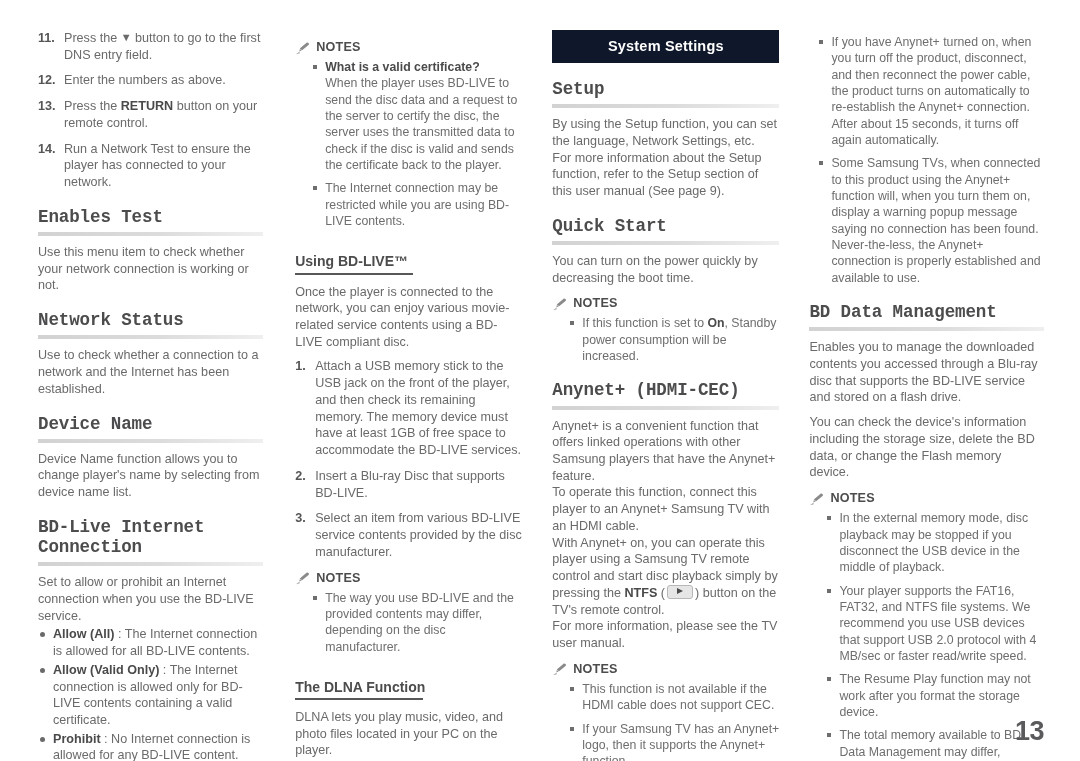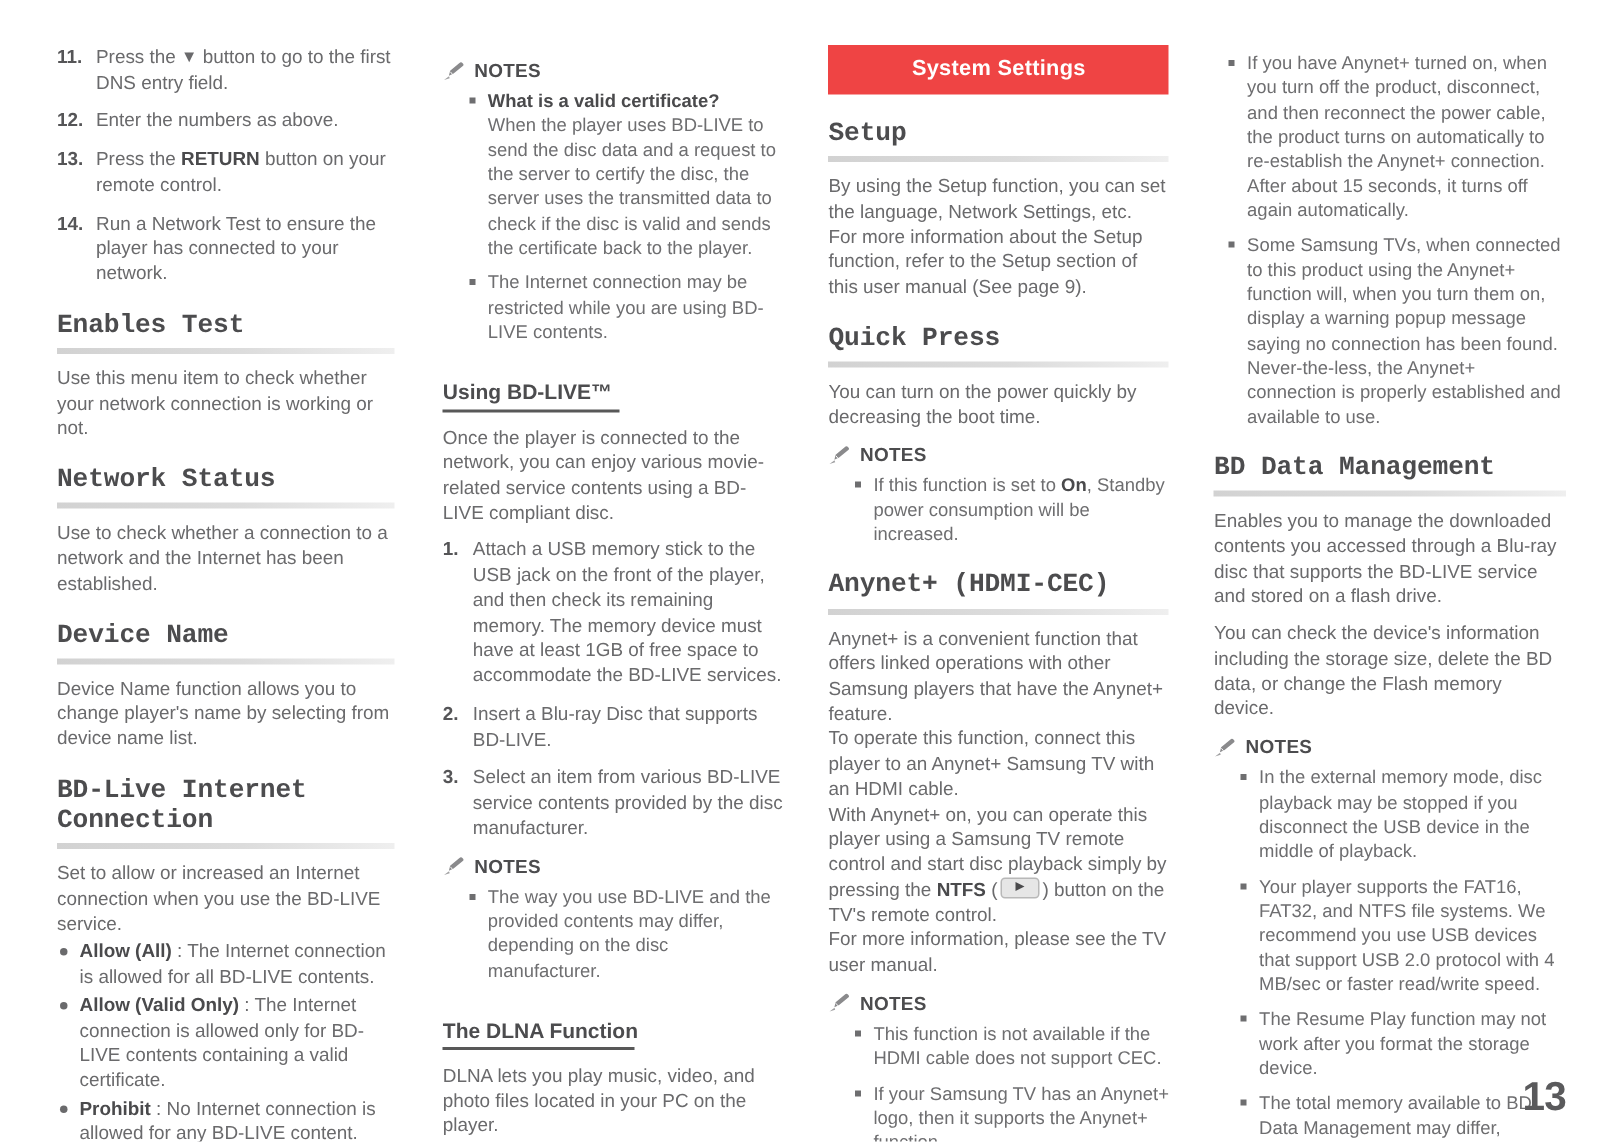--- a/index.html
+++ b/index.html
@@ -38,21 +38,21 @@
     padding: 0 22px 0 8px;
     position: relative;
   }
   .col.c1 { padding-left: 8px; padding-right: 22px; }
   .col.c2 { padding-left: 10px; padding-right: 18px; }
   .col.c3 { padding-left: 12px; padding-right: 16px; }
   .col.c4 { padding-left: 14px; padding-right: 6px; }
 
   
   .section-bar {
-    background: #ef4444;
+    background: #0f172a;
     color: #ffffff;
     font-size: 14.5px;
     font-weight: bold;
     text-align: center;
     padding: 8px 0 9px 0;
     letter-spacing: .2px;
     margin: 0 0 16px 0;
   }
 
   
@@ -264,21 +264,21 @@
       <h2 class="heading">Network Status</h2>
       <div class="rule"></div>
       <p class="body">Use to check whether a connection to a network and the Internet has been established.</p>
 
       <h2 class="heading">Device Name</h2>
       <div class="rule"></div>
       <p class="body">Device Name function allows you to change player's name by selecting from device name list.</p>
 
       <h2 class="heading">BD-Live Internet Connection</h2>
       <div class="rule"></div>
-      <p class="body tight">Set to allow or increased an Internet connection when you use the BD-LIVE service.</p>
+      <p class="body tight">Set to allow or prohibit an Internet connection when you use the BD-LIVE service.</p>
 
       <ul class="dots">
         <li><b>Allow (All)</b><span> : The Internet connection is allowed for all BD-LIVE contents.</span></li>
         <li><b>Allow (Valid Only)</b><span> : The Internet connection is allowed only for BD-LIVE contents containing a valid certificate.</span></li>
         <li><b>Prohibit</b><span> : No Internet connection is allowed for any BD-LIVE content.</span></li>
       </ul>
     </div>
 
     <div class="col c2">
 
@@ -334,21 +334,21 @@
 
     <div class="col c3">
 
       <div class="section-bar">System Settings</div>
 
       <h2 class="heading first">Setup</h2>
       <div class="rule"></div>
       <p class="body" style="white-space: pre-line;">By using the Setup function, you can set the language, Network Settings, etc.
 For more information about the Setup function, refer to the Setup section of this user manual (See page 9).</p>
 
-      <h2 class="heading">Quick Press</h2>
+      <h2 class="heading">Quick Start</h2>
       <div class="rule"></div>
       <p class="body">You can turn on the power quickly by decreasing the boot time.</p>
 
       <div class="notes">
         <div class="notes-head">
           <span class="pencil-icon">
             <svg viewBox="0 0 16 14" width="15" height="13" aria-hidden="true">
               <path d="M14.4 1.2c-.6-.7-1.6-.8-2.3-.2L5.4 6.6l-.9 3.6 3.4-1.5 6.6-5.4c.7-.6.7-1.5-.1-2.1z" fill="#8a8a8c"></path>
               <path d="M4.6 10.6 1 13.3l4.1-1.2z" fill="#a0a0a2"></path>
               <path d="M5.6 7.4l1.5 1.8" stroke="#ffffff" stroke-width=".7" fill="none"></path>

